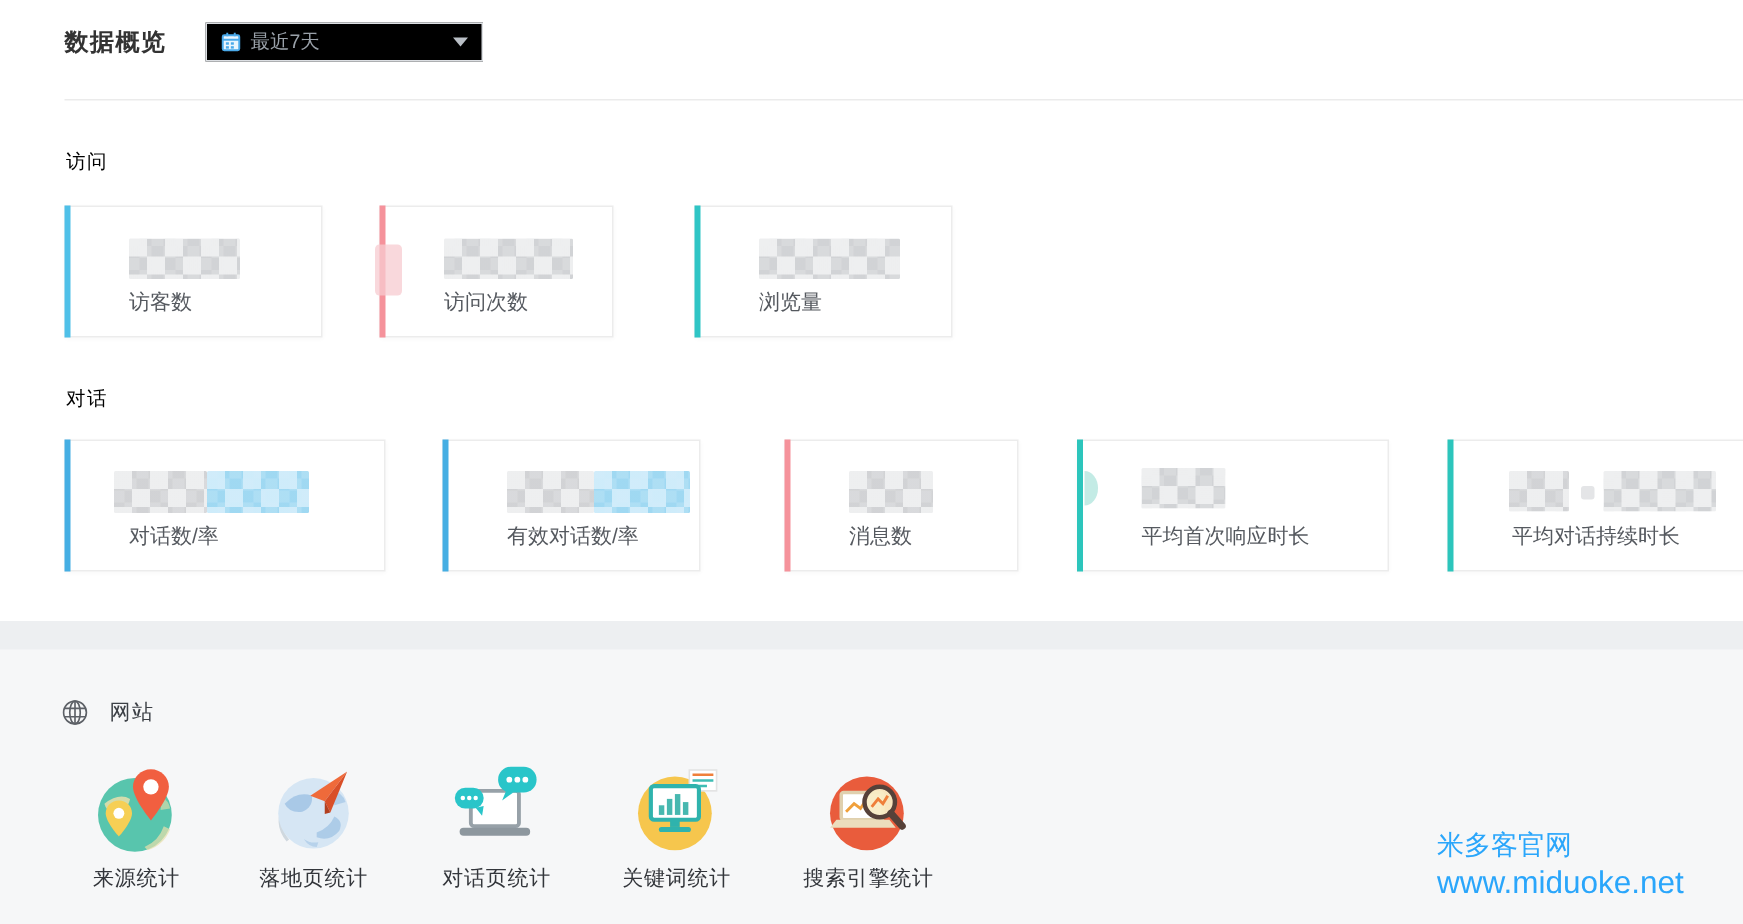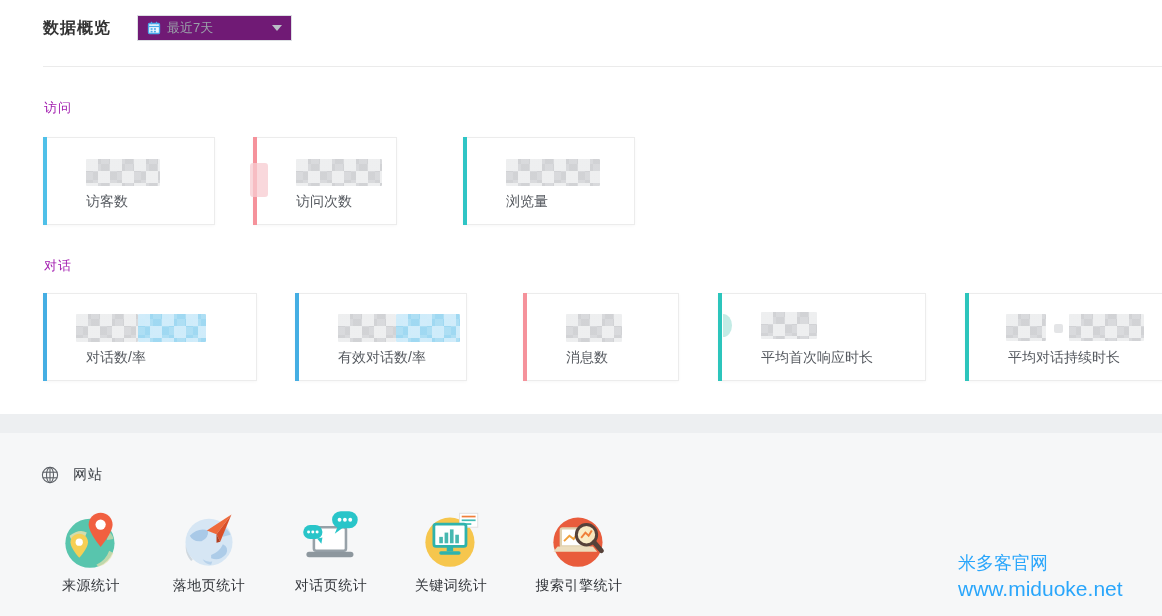--- a/index.html
+++ b/index.html
@@ -2,30 +2,30 @@
 <html><head>
 <meta charset="utf-8">
 <style>
   * { margin:0; padding:0; box-sizing:border-box; }
   html,body { width:1162px; height:616px; overflow:hidden; }
   body { font-family:"Liberation Sans","DejaVu Sans",sans-serif; background:#fff; position:relative; }
   #app { position:absolute; inset:0; background:#fff; overflow:hidden; }
 
   
   .page-title { position:absolute; left:43px; top:18px; font-size:16px; font-weight:bold; color:#333; letter-spacing:1px; }
-  .date-select { position:absolute; left:137px; top:15px; width:155px; height:26px; background:#701a75;
+  .date-select { position:absolute; left:137px; top:15px; width:185px; height:26px; background:#000000;
                  border:1px solid #dcdfe3; display:flex; align-items:center; padding:0 9px; cursor:pointer; }
   .date-select .cal { flex:0 0 auto; margin-right:6px; display:block; }
   .date-select .val { font-size:13px; color:#9aa1a9; flex:1; }
   .caret { width:0; height:0; border-left:5px solid transparent; border-right:5px solid transparent;
            border-top:6px solid #b9bfc6; margin-left:auto; }
   .header-divider { position:absolute; left:43px; right:0; top:66px; height:1px; background:#ebebeb; }
 
   
-  .section-label { position:absolute; font-size:13px; color:#a21caf; letter-spacing:1px; }
+  .section-label { position:absolute; font-size:13px; color:#000000; letter-spacing:1px; }
 
   .card { position:absolute; height:88px; background:#fff; border:1px solid #ececec;
           box-shadow:0 1px 3px rgba(0,0,0,0.03); }
   .accent { position:absolute; left:-1px; top:-1px; bottom:-1px; width:4px; }
   .card-label { position:absolute; left:42px; top:55px; font-size:14px; color:#55595f; white-space:nowrap; }
 
   
   .mosaic { position:absolute; border-radius:1px; filter:blur(.4px); }
   .mosaic-gray { background:
       repeating-conic-gradient(rgba(196,198,201,.55) 0% 25%, rgba(238,239,240,.95) 0% 50%) 0 0 / 24px 24px,
@@ -72,21 +72,21 @@
   <div class="header-divider"></div>
 
   <div class="section-label" style="left:44px; top:99px;">访问</div>
 
   <div class="card" style="left:43px; top:137px; width:172px;">
     <div class="accent" style="background-color: rgb(79, 192, 232);"></div>
     <div class="mosaic mosaic-gray" style="left:42px; top:21px; width:74px; height:27px;"></div>
     <div class="card-label">访客数</div>
   </div>
 
-  <div class="card" style="left:253px; top:137px; width:144px;">
+  <div class="card" style="left:253px; top:137px; width:156px;">
     <div class="accent" style="background-color: rgb(245, 146, 155);"></div>
     <div class="blob-pink" style="left:-4px; top:25px; width:18px; height:34px;"></div>
     <div class="mosaic mosaic-gray" style="left:42px; top:21px; width:86px; height:27px;"></div>
     <div class="card-label">访问次数</div>
   </div>
 
   <div class="card" style="left:463px; top:137px; width:172px;">
     <div class="accent" style="background-color: rgb(47, 197, 197);"></div>
     <div class="mosaic mosaic-gray" style="left:42px; top:21px; width:94px; height:27px;"></div>
     <div class="card-label">浏览量</div>

